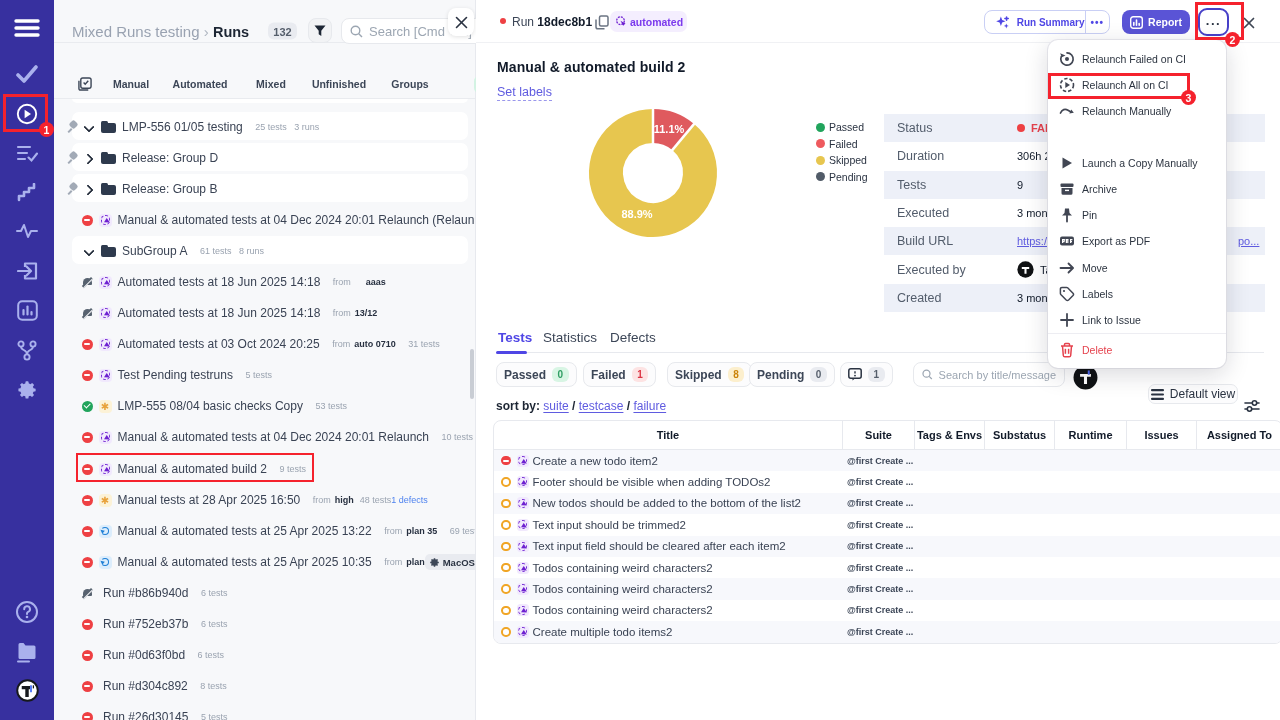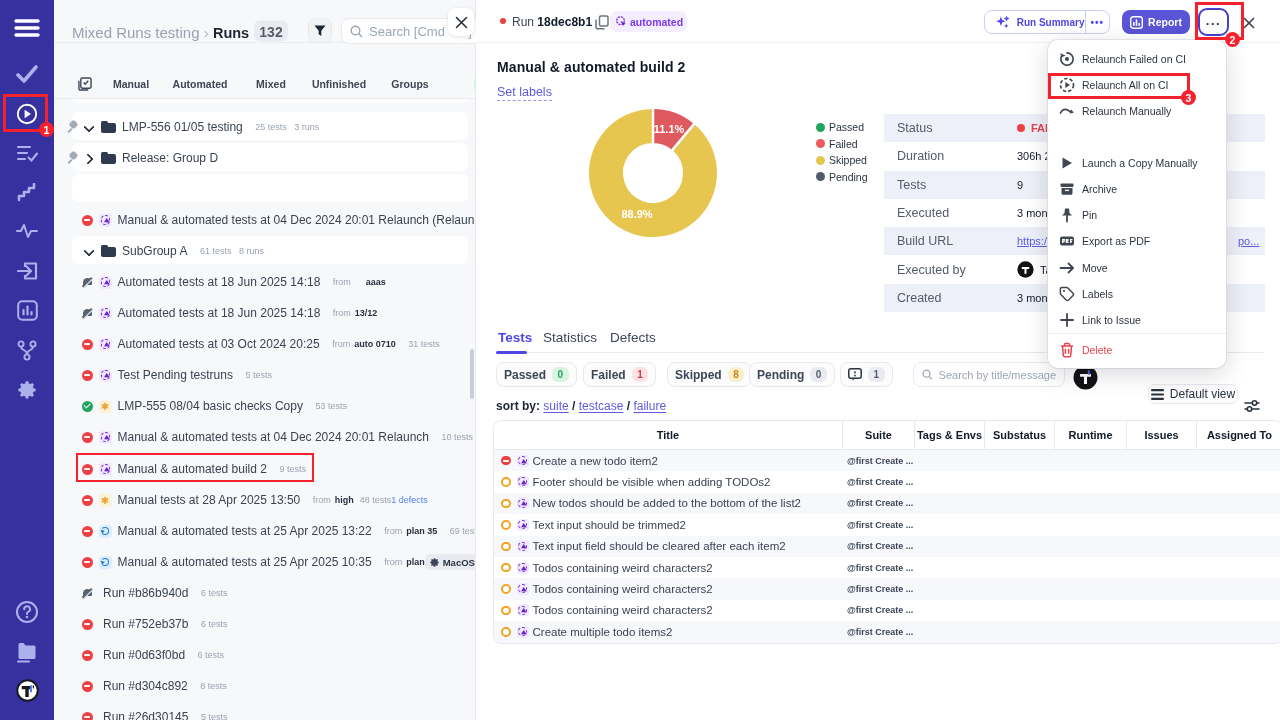--- a/index.html
+++ b/index.html
@@ -7,21 +7,21 @@
 #app{position:relative;width:1280px;height:720px}
 .abs{position:absolute}
 
 #sb{position:absolute;left:0;top:0;width:54px;height:720px;background:#37309f}
 #sb .ic{position:absolute;left:0;width:54px;display:flex;justify-content:center}
 
 #panel{position:absolute;left:54px;top:0;width:422px;height:720px;background:#f7f8fa;border-right:1px solid #e7e9ee}
 #phead{position:absolute;left:0;top:0;width:100%;height:43px;border-bottom:1px solid #e9ebef;background:#f7f8fa}
 .bc1{position:absolute;left:18px;top:31px;font-size:15px;color:#99a2b1;transform:translateY(-50%);white-space:nowrap}
 .bc2{font-size:14.5px;color:#1d2634;font-weight:bold}
-.badge132{display:inline-block;background:#e9ebf0;color:#555e6b;font-size:14px;font-weight:bold;border-radius:6px;padding:2.5px 5px;vertical-align:1.5px;margin-left:1px}
+.badge132{display:inline-block;background:#e9ebf0;color:#555e6b;font-size:11px;font-weight:bold;border-radius:6px;padding:2.5px 5px;vertical-align:1.5px;margin-left:15px}
 #fbtn{position:absolute;left:254px;top:18px;width:24px;height:25px;background:#f2f3f5;border:1px solid #e7e9ed;border-radius:8px;display:flex;align-items:center;justify-content:center}
 #psearch{position:absolute;left:287px;top:18px;width:162px;height:26px;background:#fff;border:1px solid #e7e9ed;border-radius:8px;display:flex;align-items:center;gap:6px;padding:0 8px;color:#9ca6b2;font-size:13px;white-space:nowrap;overflow:hidden}
 #xbtn{position:absolute;left:394px;top:8px;width:26px;height:28px;background:#fff;border-radius:8px;box-shadow:0 1px 4px rgba(0,0,0,.12);display:flex;align-items:center;justify-content:center}
 #ptabs{position:absolute;left:0;top:43px;width:100%;height:56px;border-bottom:1px solid #e9ebef}
 .ptab{position:absolute;top:41px;transform:translate(-50%,-50%);font-size:10.5px;color:#3c4657;font-weight:bold;white-space:nowrap}
 #tchip{position:absolute;left:420px;top:33px;width:20px;height:17px;background:#d3f3e3;border-radius:5px 0 0 5px;color:#3f9d6e;font-size:10px;font-weight:bold;display:flex;align-items:center;padding-left:7px}
 #plist{position:absolute;left:0;top:99px;width:100%;height:621px;overflow:hidden}
 .row{position:absolute;left:0;width:421px;height:28px;display:flex;align-items:center;overflow:hidden}
 .card{position:absolute;background:#fff;border-radius:7px;height:28px}
 .rt{font-size:12px;color:#3a4354;white-space:nowrap}
@@ -262,20 +262,26 @@
           <span style="margin-left:7px" class="icfold"></span>
           <span class="rt" style="margin-left:6.5px">LMP-556 01/05 testing</span>
           <span class="meta" style="margin-left:12.5px">25 tests&nbsp;&nbsp;&nbsp;3 runs</span>
         </div>
     <div class="row" style="top:45px">
           <span style="margin-left:12.5px" class="icpin"></span>
           <span style="margin-left:3px" class="icrt"></span>
           <span style="margin-left:7px" class="icfold"></span>
           <span class="rt" style="margin-left:6.5px">Release: Group D</span>
         </div>
+    <div class="row" style="top:76px">
+          <span style="margin-left:12.5px" class="icpin"></span>
+          <span style="margin-left:3px" class="icrt"></span>
+          <span style="margin-left:7px" class="icfold"></span>
+          <span class="rt" style="margin-left:6.5px">Release: Group B</span>
+        </div>
     <div class="row" style="top:107px;overflow:hidden">
           <span style="margin-left:27.5px" class="icred"></span>
           <span style="margin-left:6px" class="icR"></span>
           <span class="rt" style="margin-left:6px">Manual &amp; automated tests at 04 Dec 2024 20:01 Relaunch (Relaunc</span>
         </div>
     <div class="row" style="top:138px">
           <span style="margin-left:28.5px" class="icdn"></span>
           <span style="margin-left:7px" class="icfold"></span>
           <span class="rt" style="margin-left:6.5px">SubGroup A</span>
           <span class="meta" style="margin-left:12.5px">61 tests&nbsp;&nbsp;&nbsp;8 runs</span>
@@ -322,21 +328,21 @@
         </div>
     <div class="row" style="top:356px">
           <span style="margin-left:27.5px" class="icred"></span>
           <span style="margin-left:6px" class="icR"></span>
           <span class="rt" style="margin-left:6px">Manual &amp; automated build 2</span>
           <span class="meta" style="margin-left:12.5px">9 tests</span>
         </div>
     <div class="row" style="top:387px">
           <span style="margin-left:27.5px" class="icred"></span>
           <span style="margin-left:6px" class="icspark"></span>
-          <span class="rt" style="margin-left:6px">Manual tests at 28 Apr 2025 13:50</span>
+          <span class="rt" style="margin-left:6px">Manual tests at 28 Apr 2025 16:50</span>
           <span class="meta" style="margin-left:12.5px">from</span>
           <span class="metab" style="margin-left:4px">high</span>
           <span class="meta" style="margin-left:6px">48 tests</span>
           <span class="metal" style="margin-left:0">1 defects</span>
         </div>
     <div class="row" style="top:418px">
           <span style="margin-left:27.5px" class="icred"></span>
           <span style="margin-left:6px" class="iccyc"></span>
           <span class="rt" style="margin-left:6px">Manual &amp; automated tests at 25 Apr 2025 13:22</span>
           <span class="meta" style="margin-left:12.5px">from</span>

